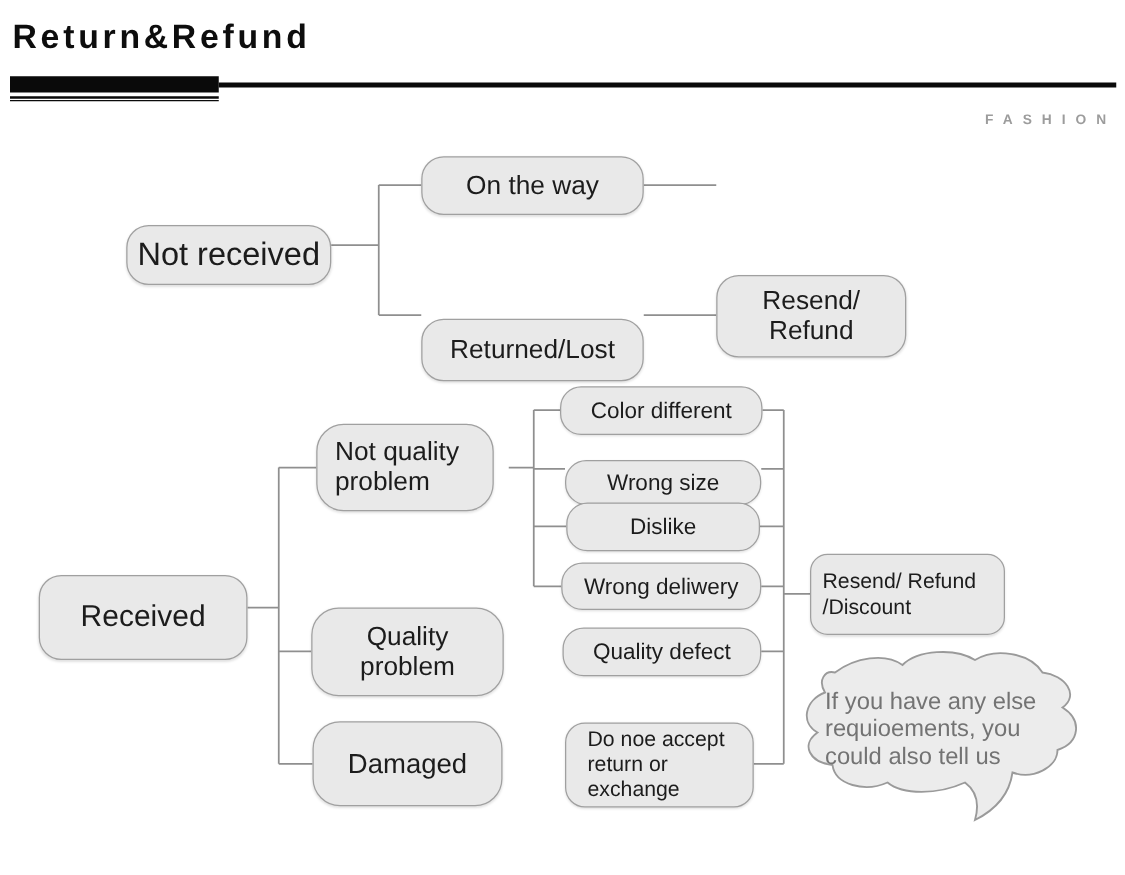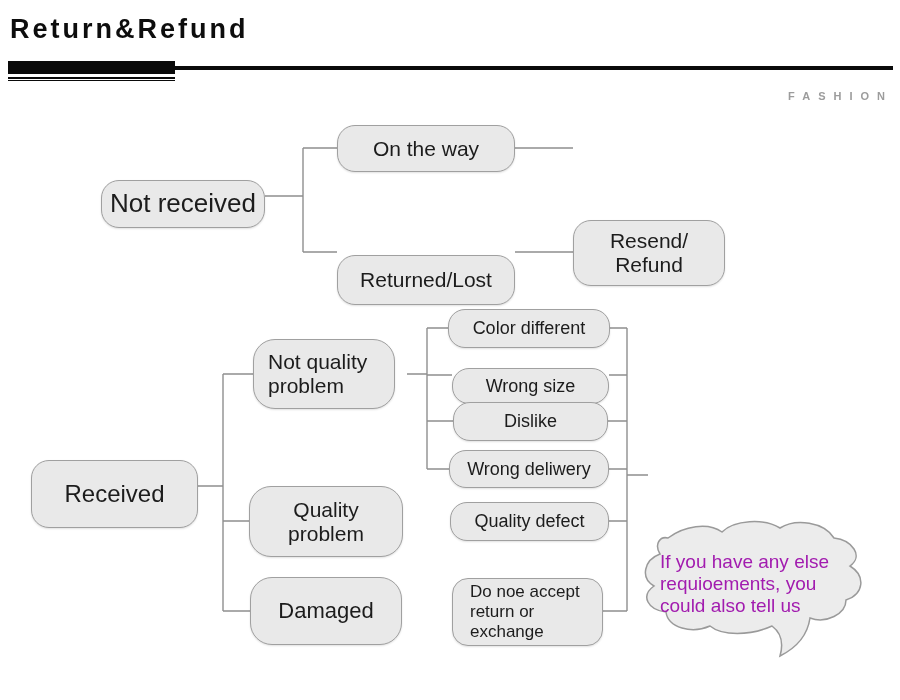--- a/index.html
+++ b/index.html
@@ -55,21 +55,21 @@
   #n-dislike        {left:453px;top:402px;width:155px;height:39px;}
   #n-wrong-deliwery {left:449px;top:450px;width:160px;height:38px;}
   #n-quality-defect {left:450px;top:502px;width:159px;height:39px;}
 
   #n-outcome       {left:648px;top:443px;width:156px;height:65px;font-size:17px;padding-left:9px;border-radius:14px;line-height:1.18;}
   #n-do-not-accept {left:452px;top:578px;width:151px;height:68px;font-size:17px;padding-left:17px;border-radius:16px;line-height:1.18;}
 
   
   .bubble-text{
     position:absolute;left:660px;top:551px;width:198px;
-    font-size:19px;line-height:1.15;color:#a21caf;
+    font-size:19px;line-height:1.15;color:#737373;
   }
   .bubble-text span{display:block;}
 </style>
 </head>
 <body>
 
 <div id="canvas">
 
   <div class="title">Return&amp;Refund</div>
   <div class="brand">FASHION</div>
@@ -143,20 +143,24 @@
   <div class="node center small" id="n-dislike">
     <span>Dislike</span>
   </div>
   <div class="node center small" id="n-wrong-deliwery">
     <span>Wrong deliwery</span>
   </div>
   <div class="node center small" id="n-quality-defect">
     <span>Quality defect</span>
   </div>
 
+  <div class="node left" id="n-outcome">
+    <span>Resend/ Refund</span>
+    <span>/Discount</span>
+  </div>
   <div class="node left" id="n-do-not-accept">
     <span>Do noe accept</span>
     <span>return or</span>
     <span>exchange</span>
   </div>
 
   <div class="bubble-text">
     <span>If you have any else</span>
     <span>requioements, you</span>
     <span>could also tell us</span>

